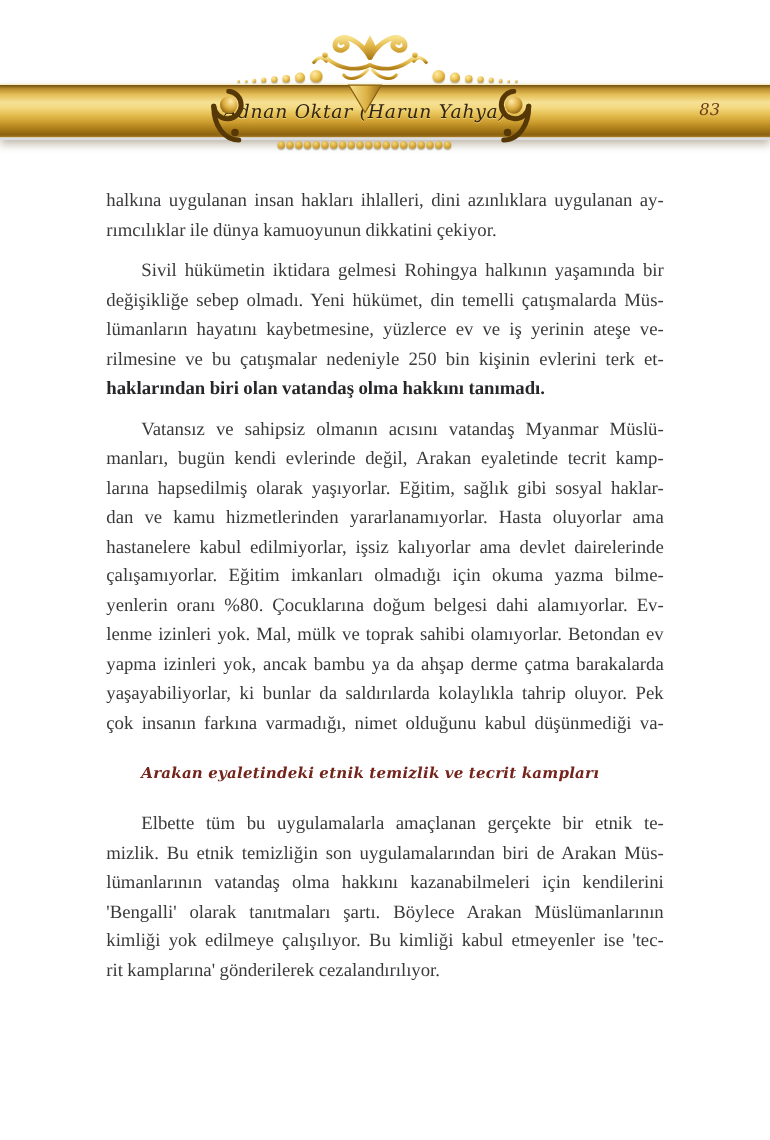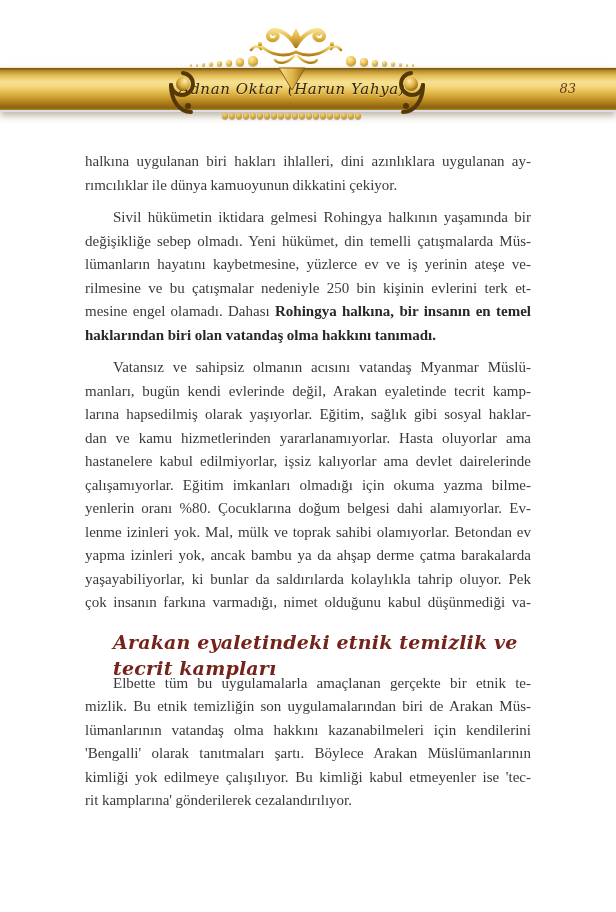--- a/index.html
+++ b/index.html
@@ -40,21 +40,21 @@
   
   #text-flow{position:absolute;left:85px;top:150px;width:446px;
     font-size:15px;line-height:23.5px;color:#3a3a3c;word-spacing:-0.2px;}
   .para{margin:0 0 9px 0;}
   .line{height:23.5px;text-align:justify;text-align-last:justify;}
   .line.last{text-align:right;text-align-last:left;}
   .line.ind{text-indent:28px;}
   .seg.b{font-weight:bold;color:#27272a;}
   .heading{margin:14px 0 17px 0;padding-left:28px;height:26px;line-height:26px;
     font-family:"DejaVu Serif", serif;font-style:italic;font-weight:bold;
-    font-size:19px;letter-spacing:.2px;color:#75241c;}
+    font-size:12px;letter-spacing:.2px;color:#75241c;}
 </style>
 </head>
 <body>
 
 <div id="page">
 
   <svg class="crest" viewBox="0 0 96 44">
     <defs>
       <linearGradient id="gg" x1="0" y1="0" x2="0" y2="1">
         <stop offset="0" stop-color="#f7e08a"></stop>
@@ -154,29 +154,28 @@
       <span class="dot" style="width: 6px; height: 6px;"></span>
       <span class="dot" style="width: 6px; height: 6px;"></span>
       <span class="dot" style="width: 6px; height: 6px;"></span>
       <span class="dot" style="width: 6px; height: 6px;"></span>
       <span class="dot" style="width: 6px; height: 6px;"></span>
       <span class="dot" style="width: 6px; height: 6px;"></span>
     </div>
 
   <div id="text-flow">
       <div class="para">
-        <div class="line"><span class="seg">halkına uygulanan biri hakları ihlalleri, dini azınlıklara uygulanan ay-</span></div>
+        <div class="line"><span class="seg">halkına uygulanan insan hakları ihlalleri, dini azınlıklara uygulanan ay-</span></div>
         <div class="line last"><span class="seg">rımcılıklar ile dünya kamuoyunun dikkatini çekiyor.</span></div>
       </div>
       <div class="para">
         <div class="line ind"><span class="seg">Sivil hükümetin iktidara gelmesi Rohingya halkının yaşamında bir</span></div>
         <div class="line"><span class="seg">değişikliğe sebep olmadı. Yeni hükümet, din temelli çatışmalarda Müs-</span></div>
         <div class="line"><span class="seg">lümanların hayatını kaybetmesine, yüzlerce ev ve iş yerinin ateşe ve-</span></div>
         <div class="line"><span class="seg">rilmesine ve bu çatışmalar nedeniyle 250 bin kişinin evlerini terk et-</span></div>
-        <div class="line"><span class="seg">mesine engel olamadı. Dahası </span><span class="seg b">Rohingya halkına, bir insanın en temel</span></div>
         <div class="line last"><span class="seg b">haklarından biri olan vatandaş olma hakkını tanımadı.</span></div>
       </div>
       <div class="para">
         <div class="line ind"><span class="seg">Vatansız ve sahipsiz olmanın acısını vatandaş Myanmar Müslü-</span></div>
         <div class="line"><span class="seg">manları, bugün kendi evlerinde değil, Arakan eyaletinde tecrit kamp-</span></div>
         <div class="line"><span class="seg">larına hapsedilmiş olarak yaşıyorlar. Eğitim, sağlık gibi sosyal haklar-</span></div>
         <div class="line"><span class="seg">dan ve kamu hizmetlerinden yararlanamıyorlar. Hasta oluyorlar ama</span></div>
         <div class="line"><span class="seg">hastanelere kabul edilmiyorlar, işsiz kalıyorlar ama devlet dairelerinde</span></div>
         <div class="line"><span class="seg">çalışamıyorlar. Eğitim imkanları olmadığı için okuma yazma bilme-</span></div>
         <div class="line"><span class="seg">yenlerin oranı %80. Çocuklarına doğum belgesi dahi alamıyorlar. Ev-</span></div>

